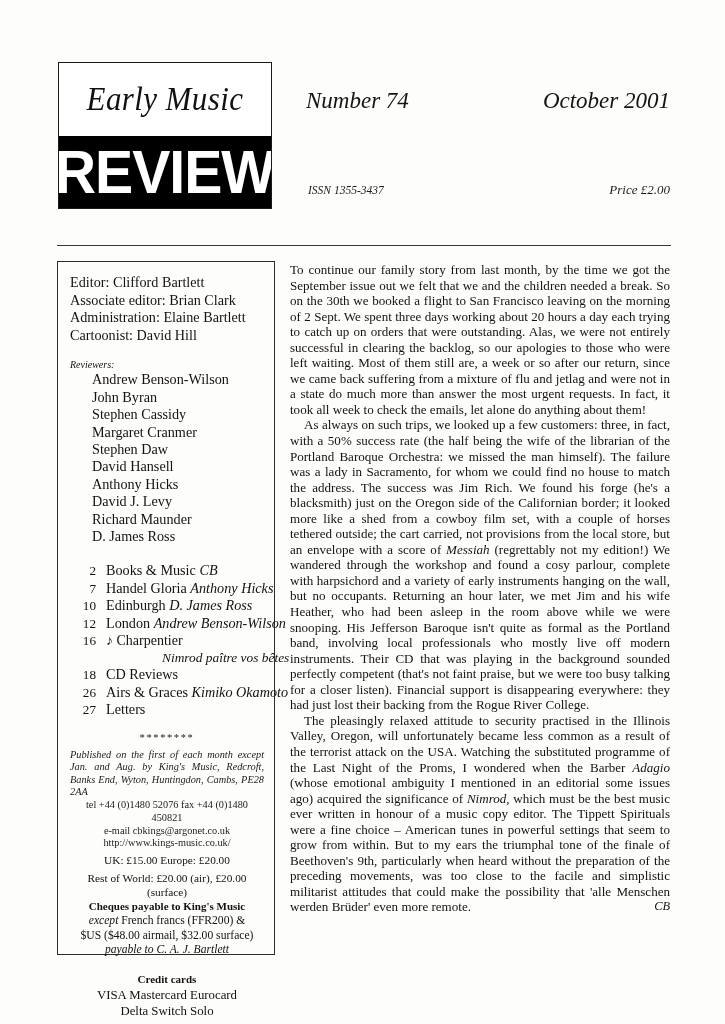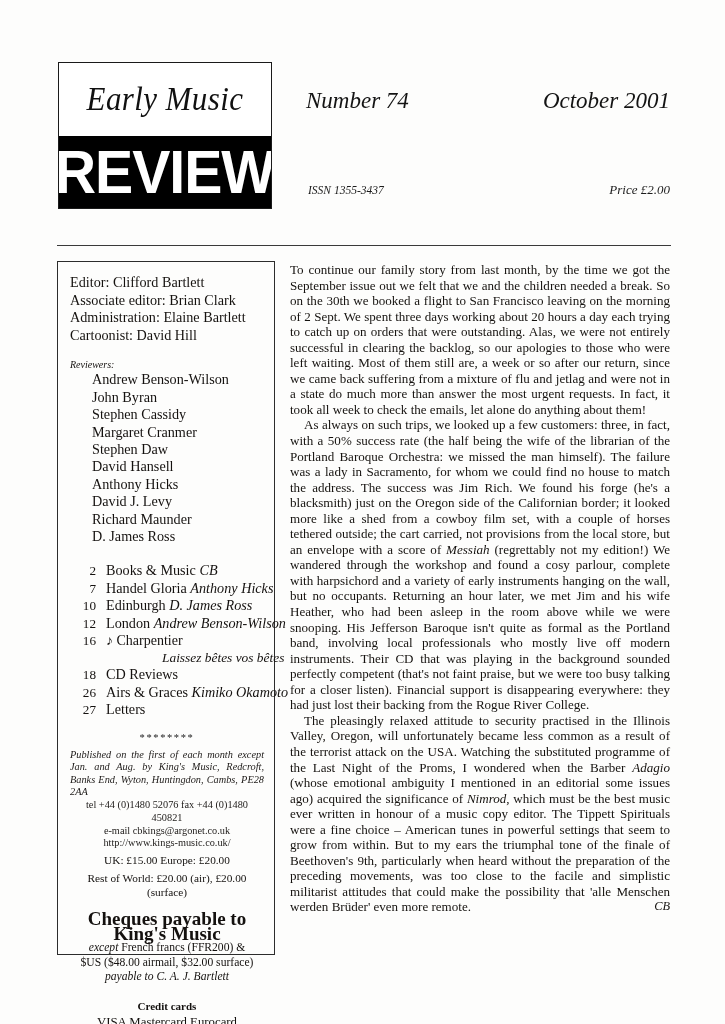--- a/index.html
+++ b/index.html
@@ -194,22 +194,21 @@
   }
   .rates {
     text-align: center;
     font-size: 11.3px;
     line-height: 14.4px;
     margin-top: 3px;
   }
   .block-head {
     text-align: center;
     font-weight: 700;
-    font-size: 19px;
-    margin-top: 12px;
+    font-size: 11px;
     line-height: 15px;
   }
   .block-line {
     text-align: center;
     font-size: 11.6px;
     line-height: 14.4px;
   }
   .block-line .it { font-style: italic; }
   .it-line {
     text-align: center;
@@ -319,21 +318,21 @@
         <span class="c-title"><span>Edinburgh</span> <span class="by">D. James Ross</span></span>
       </div>
       <div class="contents-row">
         <span class="c-page">12</span>
         <span class="c-title"><span>London</span> <span class="by">Andrew Benson-Wilson</span></span>
       </div>
       <div class="contents-row">
         <span class="c-page">16</span>
         <span class="c-title note-glyph">♪ Charpentier</span>
       </div>
-      <div class="c-sub">Laissez bêtes  vos bêtes</div>
+      <div class="c-sub">Nimrod paître  vos bêtes</div>
       <div class="contents-row">
         <span class="c-page">18</span>
         <span class="c-title">CD Reviews</span>
       </div>
       <div class="contents-row">
         <span class="c-page">26</span>
         <span class="c-title"><span>Airs &amp; Graces</span> <span class="by">Kimiko Okamoto</span></span>
       </div>
       <div class="contents-row">
         <span class="c-page">27</span>

